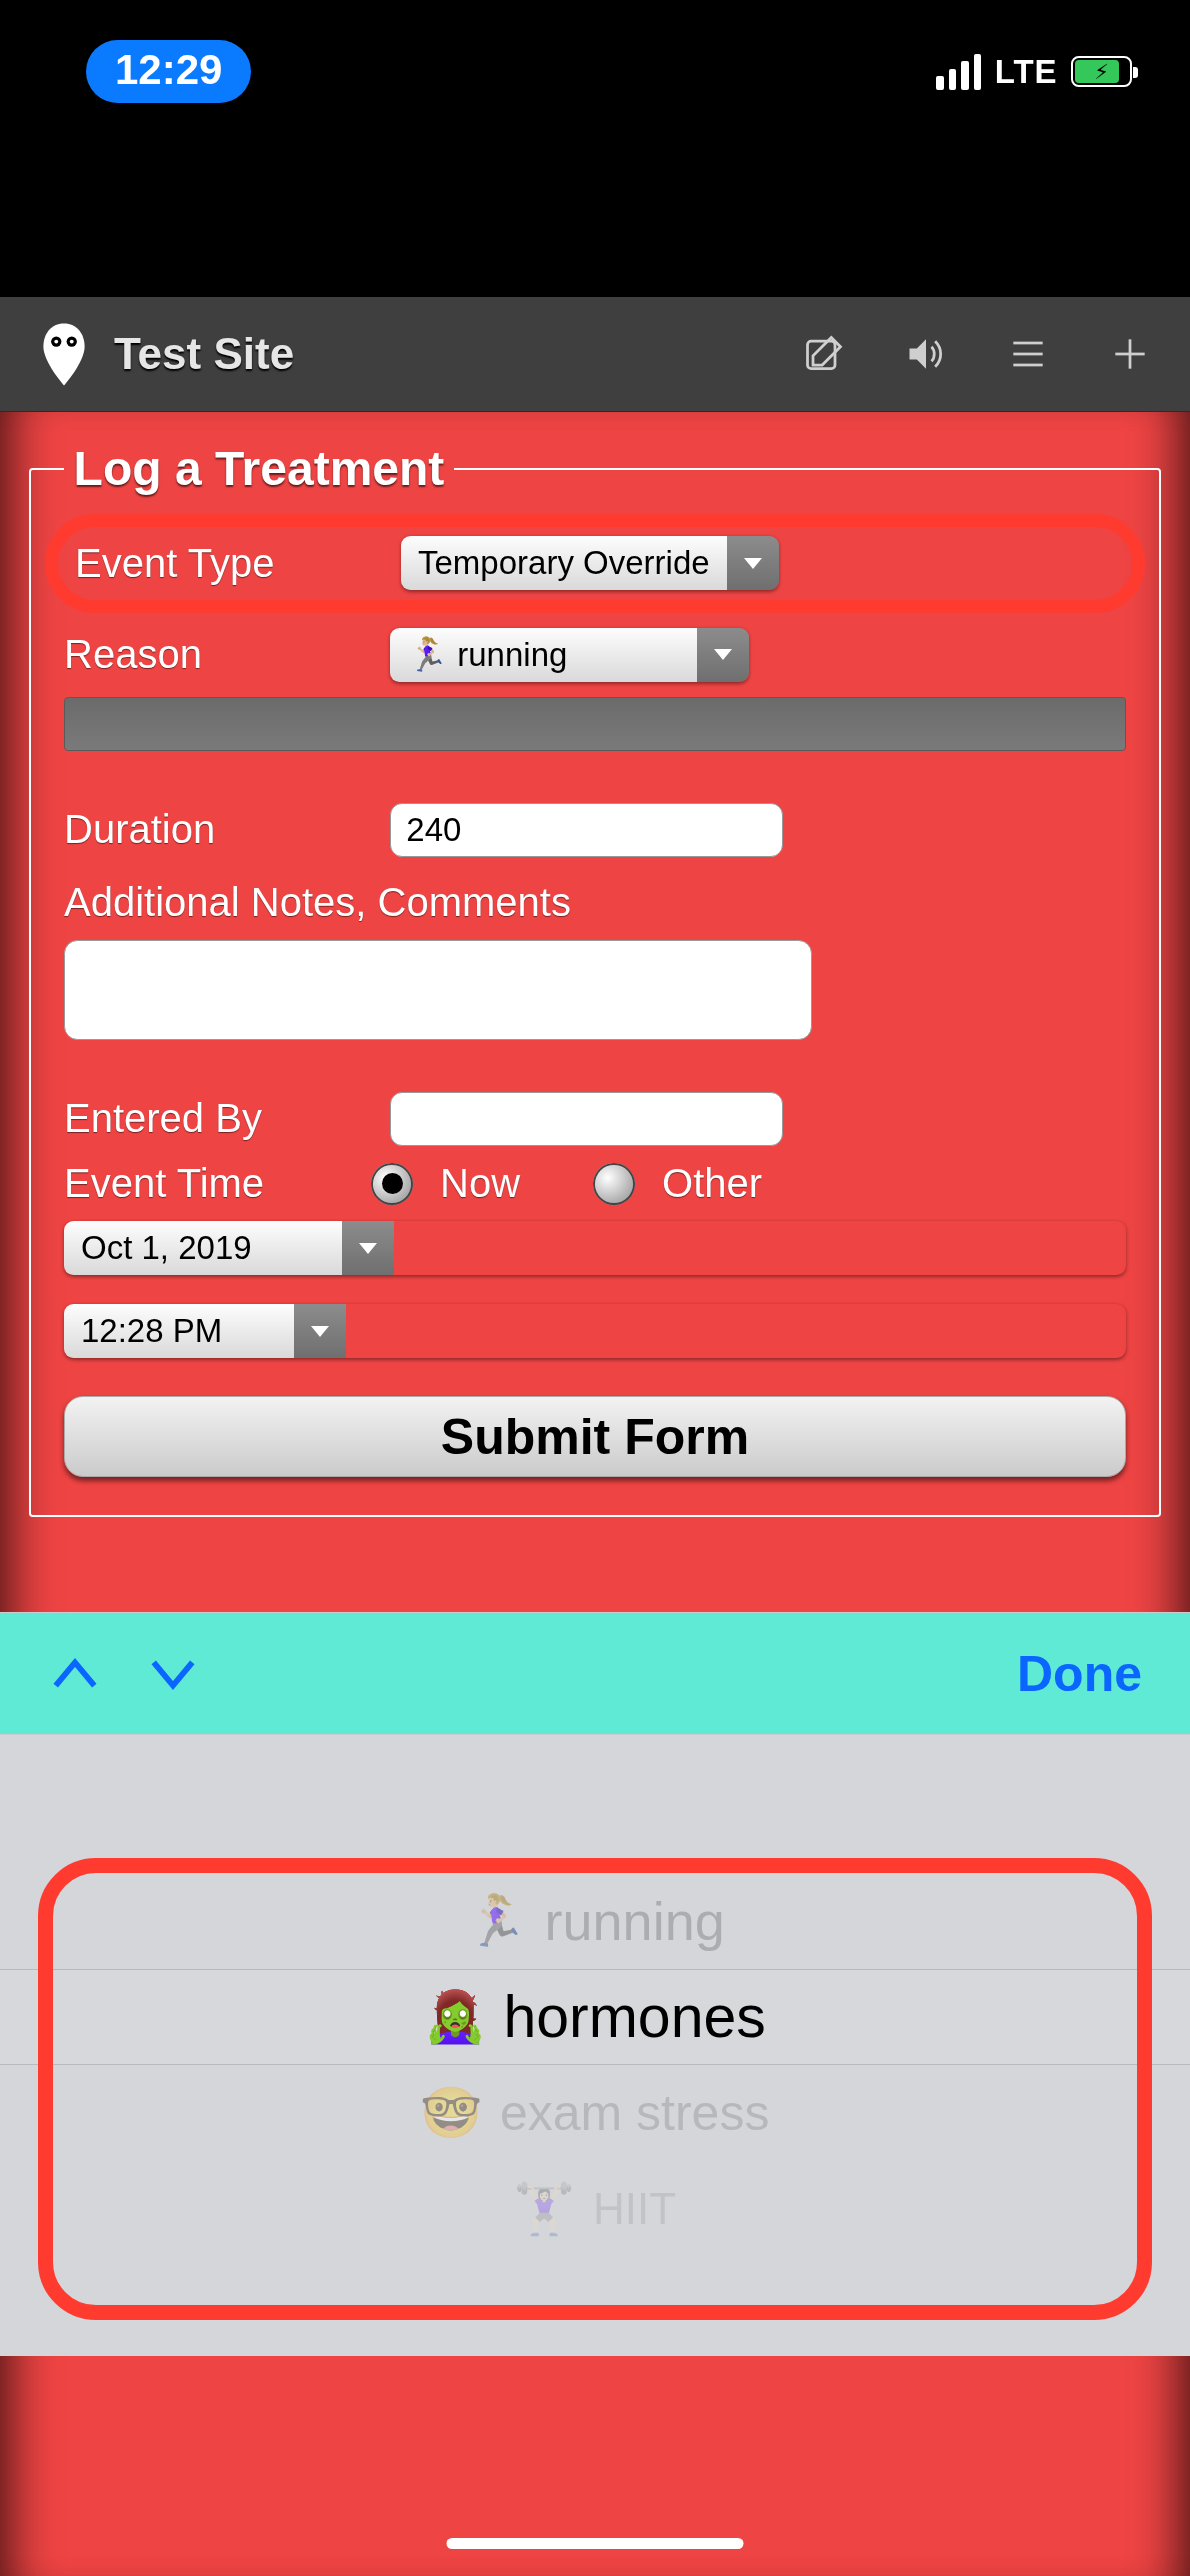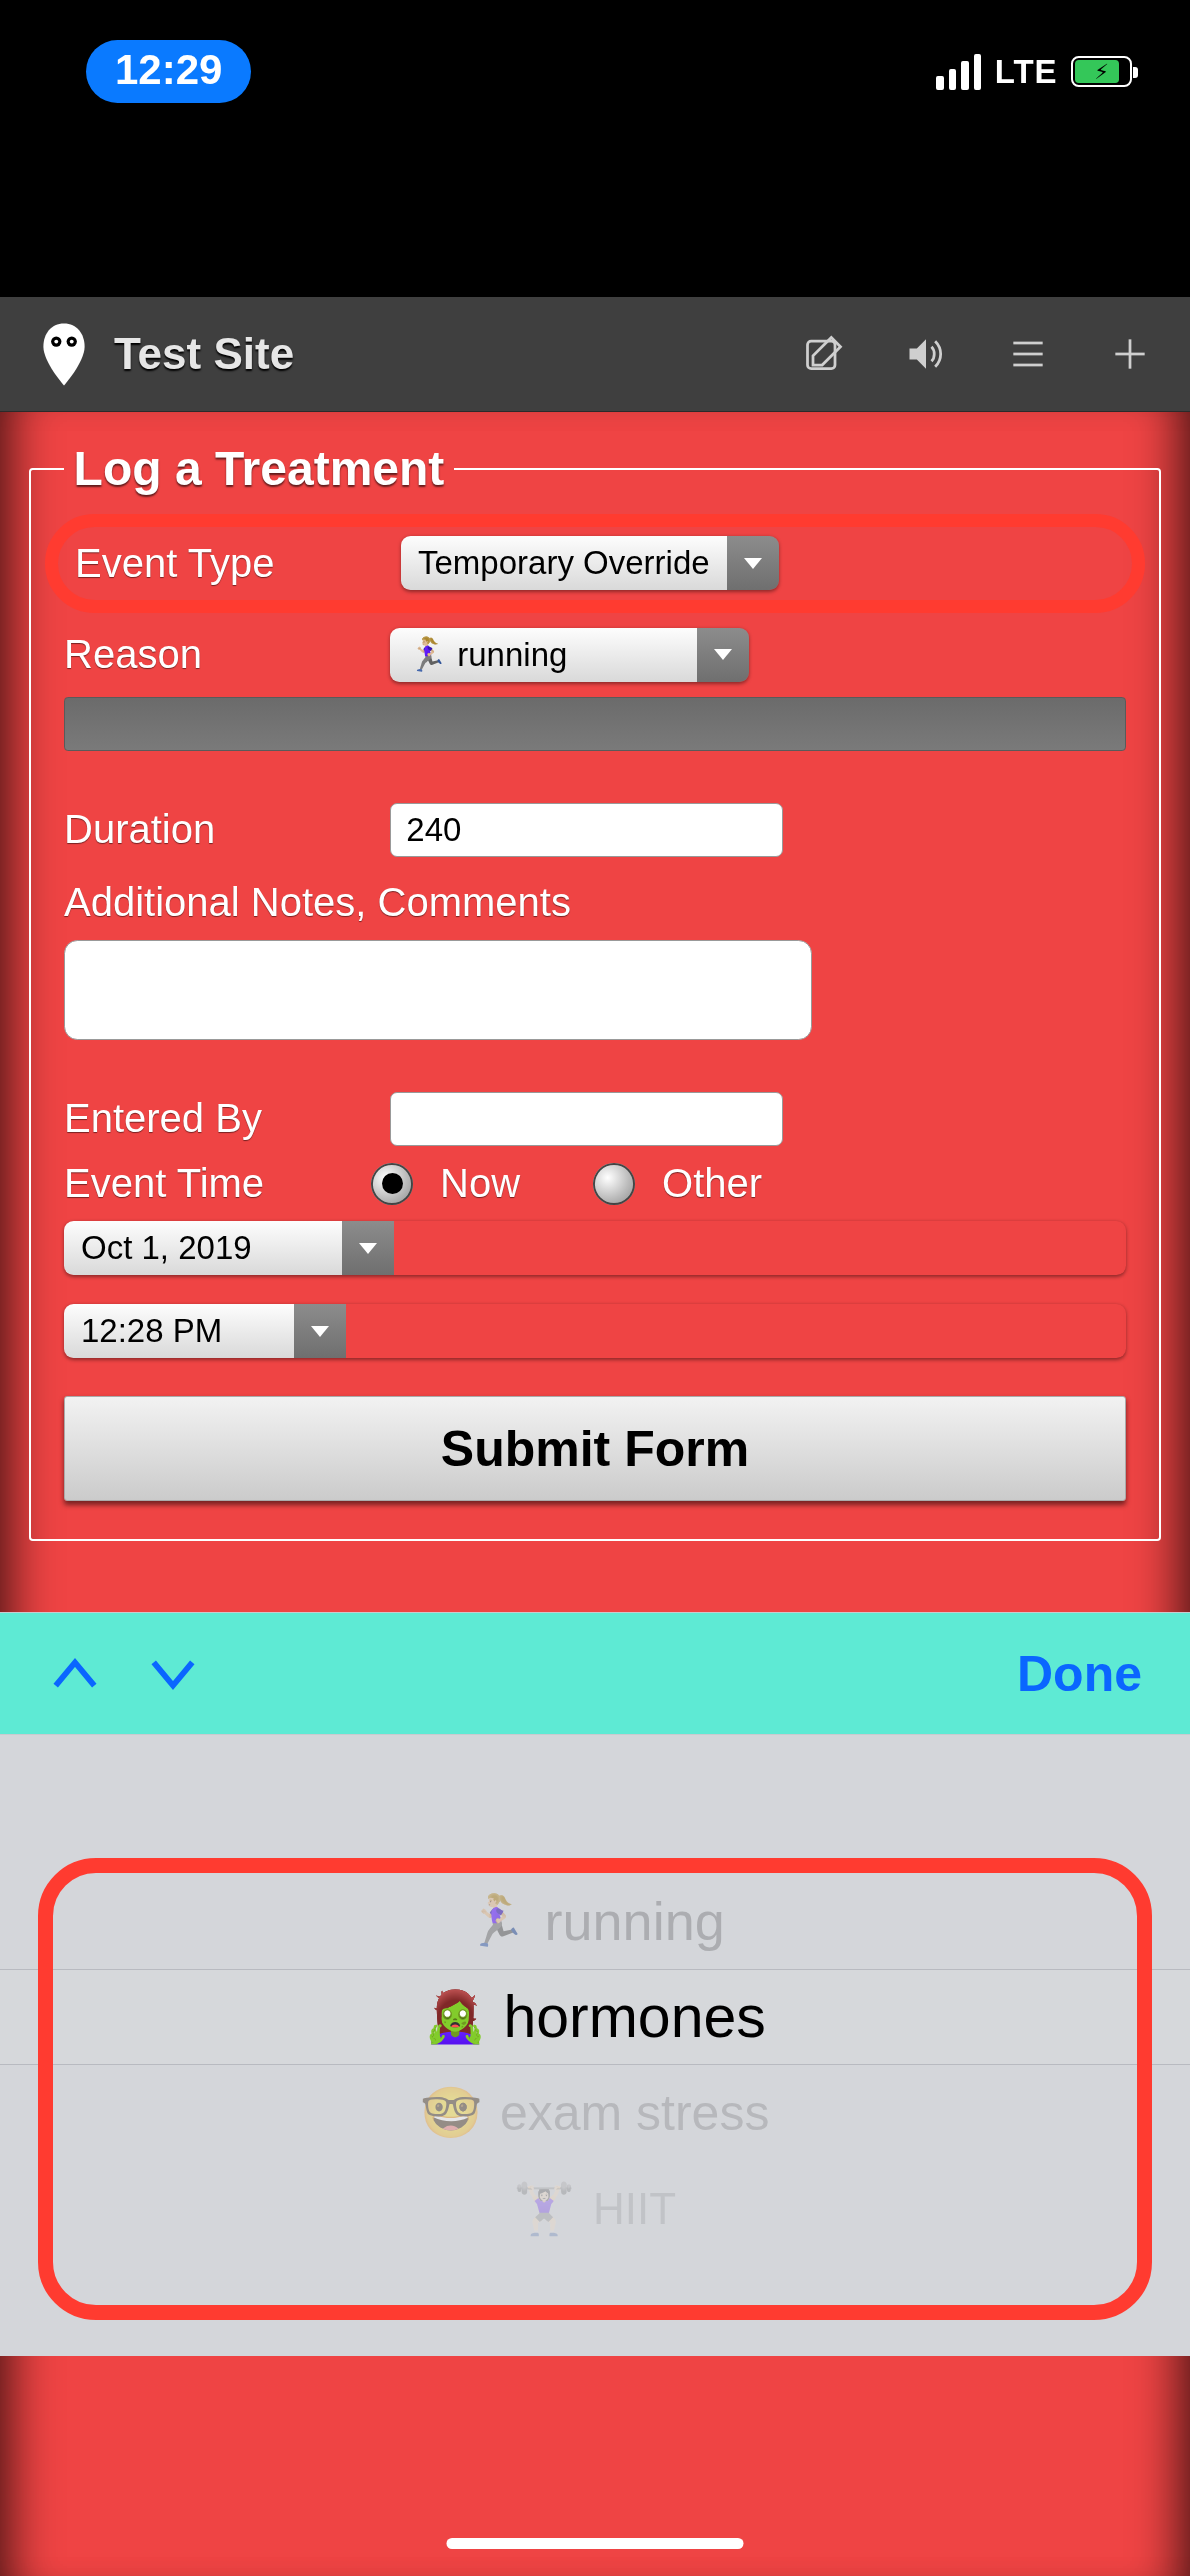--- a/index.html
+++ b/index.html
@@ -159,21 +159,21 @@
 
   .full-input {
     width: 100%; height: 54px;
     background: linear-gradient(#6b6b6b,#7a7a7a);
     border: 1.9px solid #5a5a5a;
     border-radius: 3.8px;
     color:#fff; font-size:31px; padding:0 11.5px;
   }
   .text-input {
     width: 393px; height: 54px;
-    background: #fff; border:1px solid #999; border-radius:7px;
+    background: #fff; border:1px solid #999; border-radius:12px;
     font-size:33px; padding:0 15.3px; color:#000;
   }
   .notes-area {
     width: 748px; height: 100px;
     background:#fff; border:1px solid #999; border-radius:13.4px;
     resize:none; font-size:31px; padding:9.6px 13.4px;
   }
 
   .radio-set { display:flex; align-items:center; gap:27px; }
   .radio {
@@ -187,22 +187,22 @@
     content:""; width:21px; height:21px; border-radius:50%;
     background:#000;
   }
   .radio-label { color:#fff; font-size:40px; text-shadow:0 1px 1px rgba(0,0,0,.5); }
 
   .datetime-row { display:flex; gap:29px; margin-top: 9.6px; flex-direction: column; }
 
   .submit-btn {
     margin-top: 38px;
     width: 100%;
-    height: 105px;
-    border-radius: 3px;
+    height: 81px;
+    border-radius: 19px;
     border: 1.9px solid #aaa;
     background: linear-gradient(#f2f2f2,#cbcbcb);
     color: #000;
     font-size: 50px;
     font-weight: 800;
     box-shadow: 0 3.8px 5.8px rgba(0,0,0,.5);
     cursor:pointer;
   }
 
   

